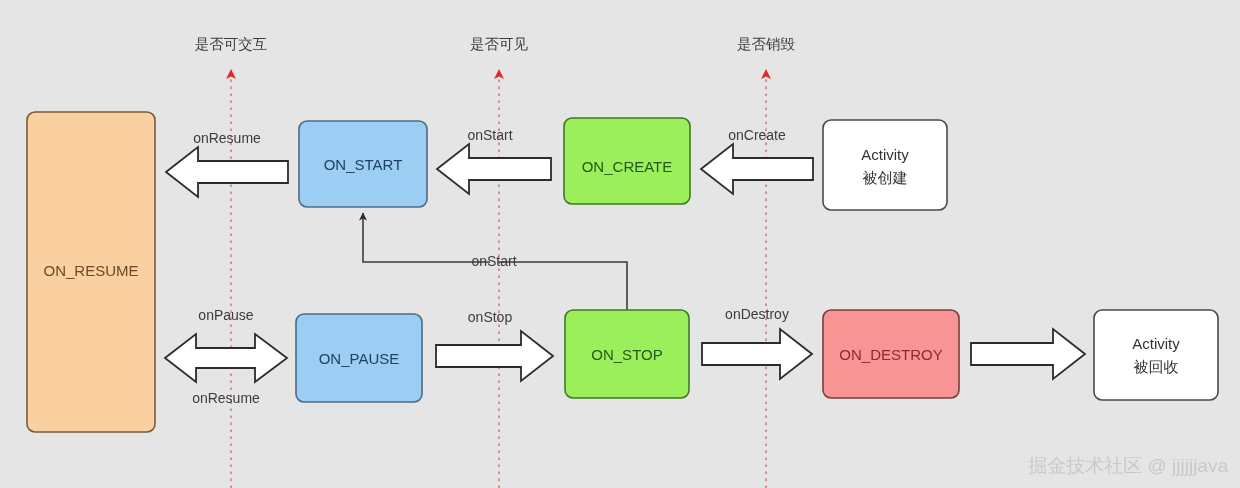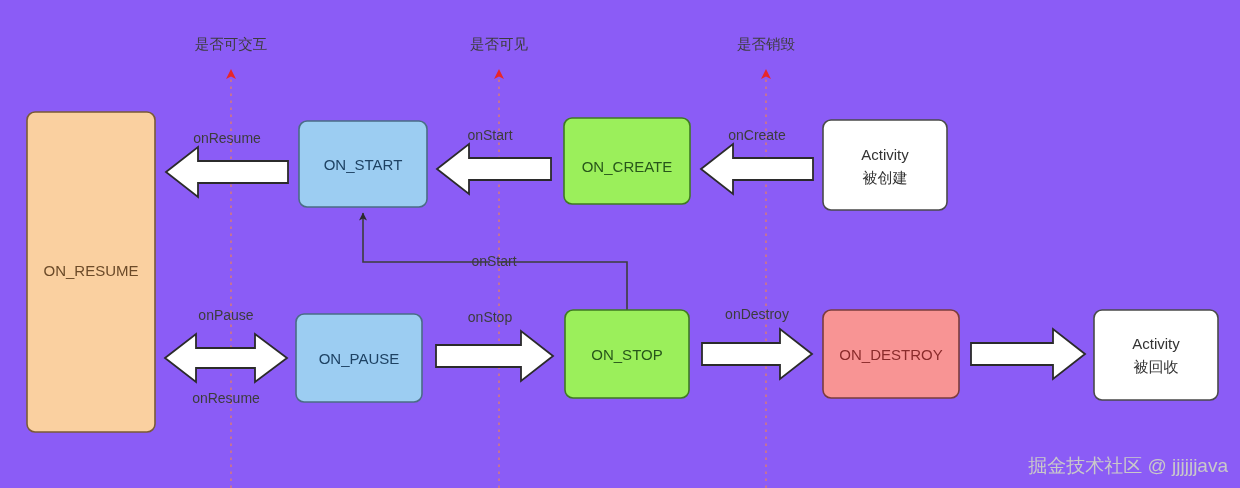--- a/index.html
+++ b/index.html
@@ -4,21 +4,21 @@
 <style>
   html, body {
     margin: 0;
     padding: 0;
     background: #ffffff;
   }
   #canvas {
     position: relative;
     width: 1240px;
     height: 488px;
-    background: #8b5cf6;
+    background: #e5e5e5;
     font-family: "Liberation Sans", sans-serif;
     overflow: hidden;
   }
   #diagram-svg {
     position: absolute;
     left: 0;
     top: 0;
     width: 1240px;
     height: 488px;
   }

